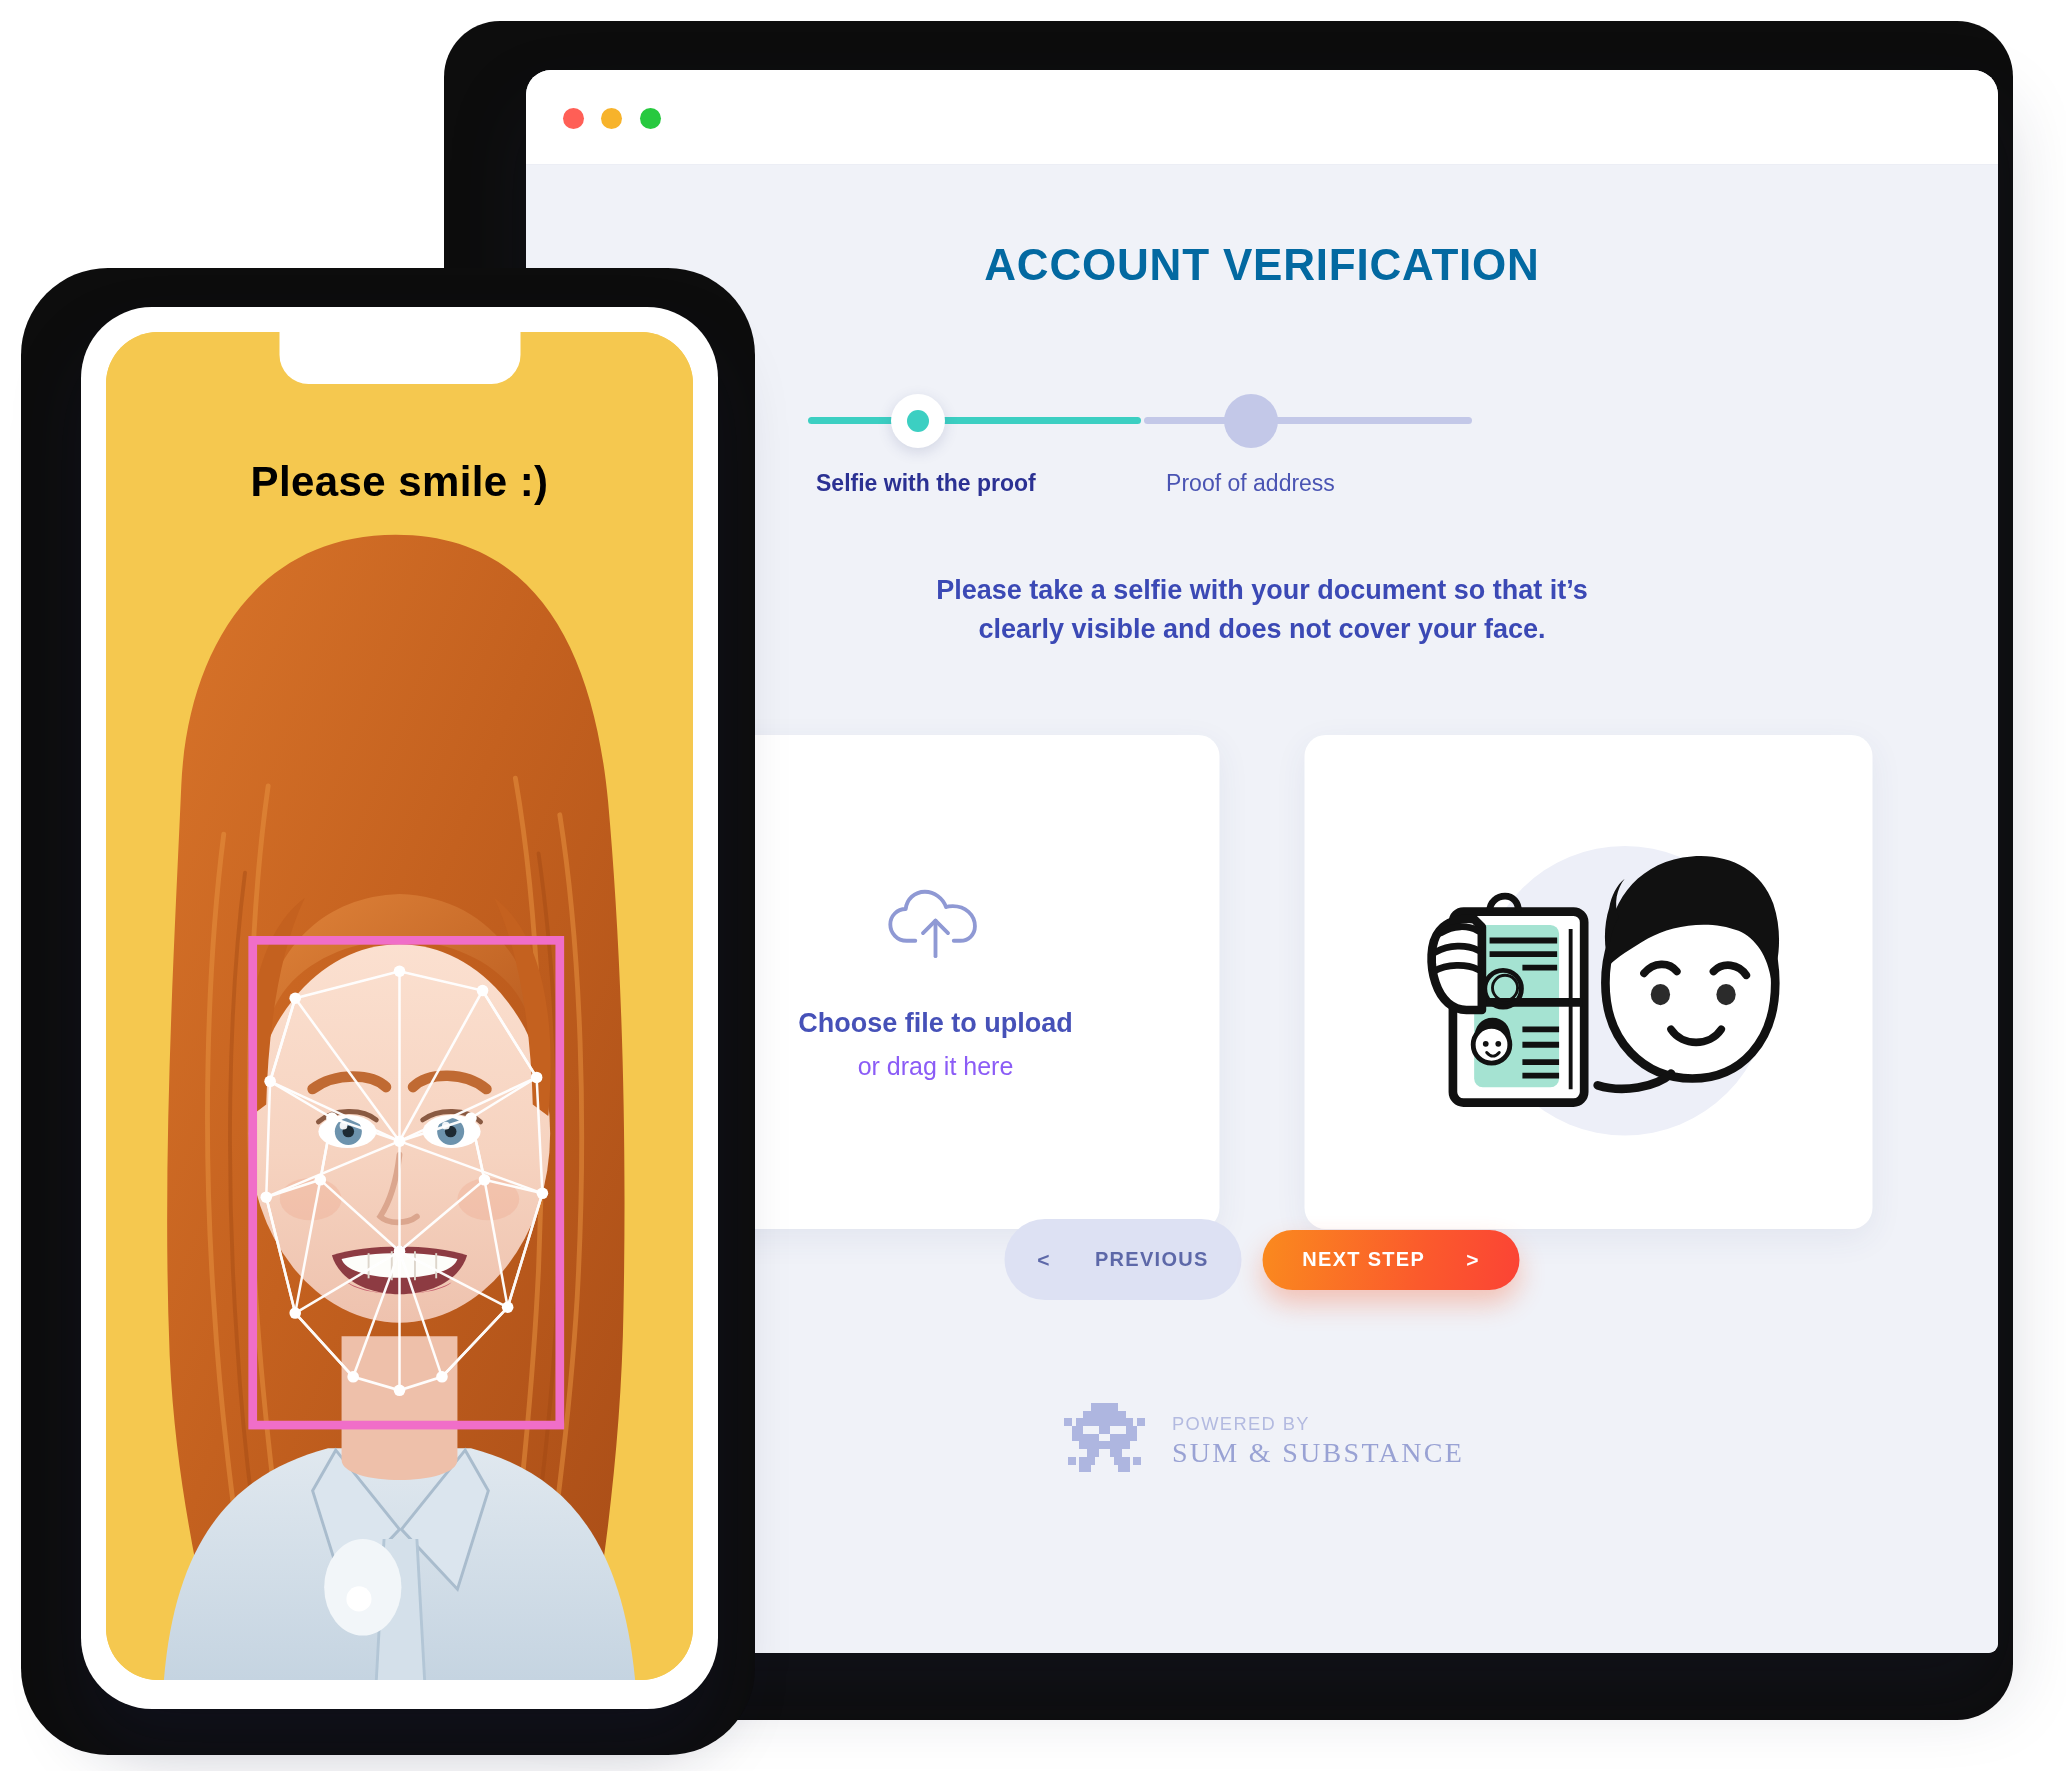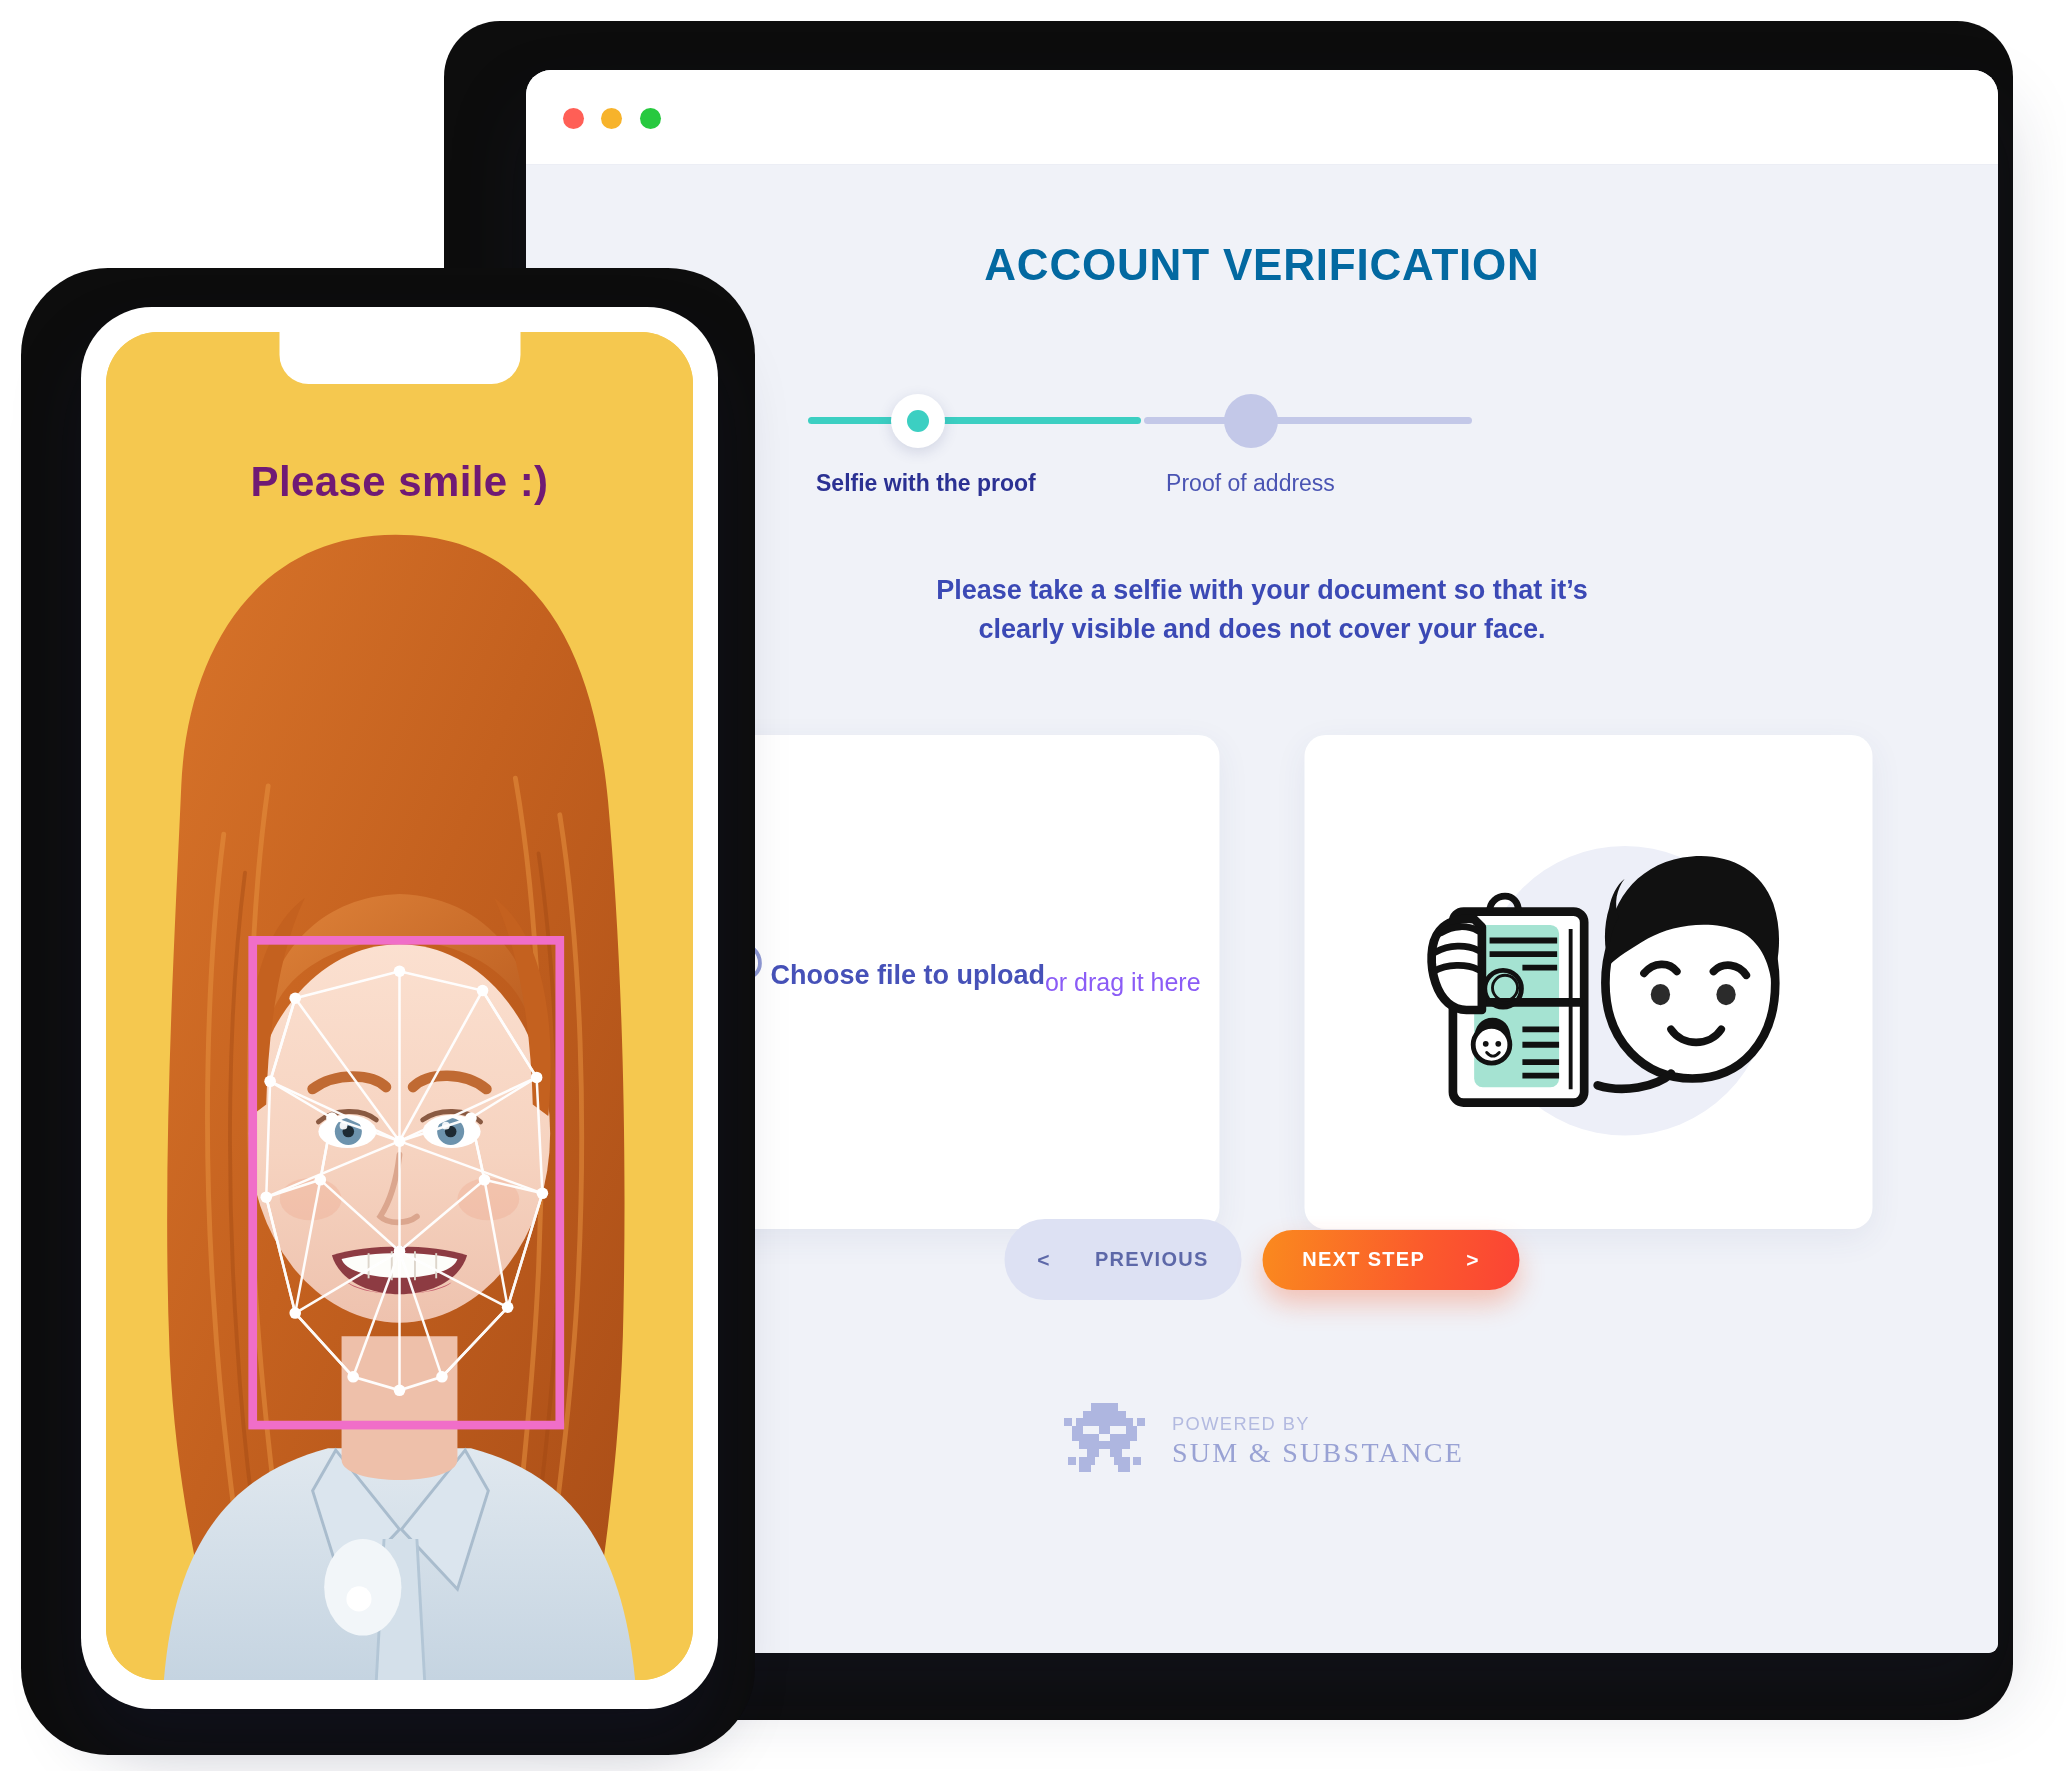--- a/index.html
+++ b/index.html
@@ -67,21 +67,21 @@
   }
 
   
   #cards{
     position:absolute;top:570px;left:50%;transform:translateX(-50%);
     width:1221px;display:flex;justify-content:space-between;
   }
   .card{
     width:568px;height:494px;background:#ffffff;border-radius:21px;
     box-shadow:0 9.7px 33px rgba(60,70,130,.07);
-    display:flex;flex-direction:row;align-items:center;justify-content:center;
+    display:flex;flex-direction:column;align-items:center;justify-content:center;
   }
   #upload-card{cursor:pointer;}
   #cloud-icon{margin-bottom:46px;}
   #cloud-icon svg{width:100px;height:79px;display:block;}
   #upload-title{font-size:27px;font-weight:700;color:#4651b8;margin-bottom:12.6px;}
   #upload-sub{font-size:25px;color:#8b5cf6;}
 
   
   #illustration-card{position:relative;overflow:hidden;}
   #illustration-card svg{width:415px;height:343px;display:block;}
@@ -133,21 +133,21 @@
     position:relative;width:100%;height:100%;border-radius:52px;overflow:hidden;
     background:#f5c84f;
   }
   #notch{
     position:absolute;top:0;left:50%;transform:translateX(-50%);
     width:241px;height:52px;background:#ffffff;border-radius:0 0 29px 29px;
     z-index:6;
   }
   #phone-prompt{
     position:absolute;top:126px;left:0;width:100%;text-align:center;z-index:5;
-    color:#701a75;font-size:42px;font-weight:700;letter-spacing:0.4px;
+    color:#000000;font-size:42px;font-weight:700;letter-spacing:0.4px;
   }
   #selfie{position:absolute;left:0;top:0;width:100%;height:100%;}
   #selfie svg{width:100%;height:100%;display:block;}
 </style>
 </head>
 <body>
 
 <div id="browser-frame"></div>
 
 <div id="browser-window">

